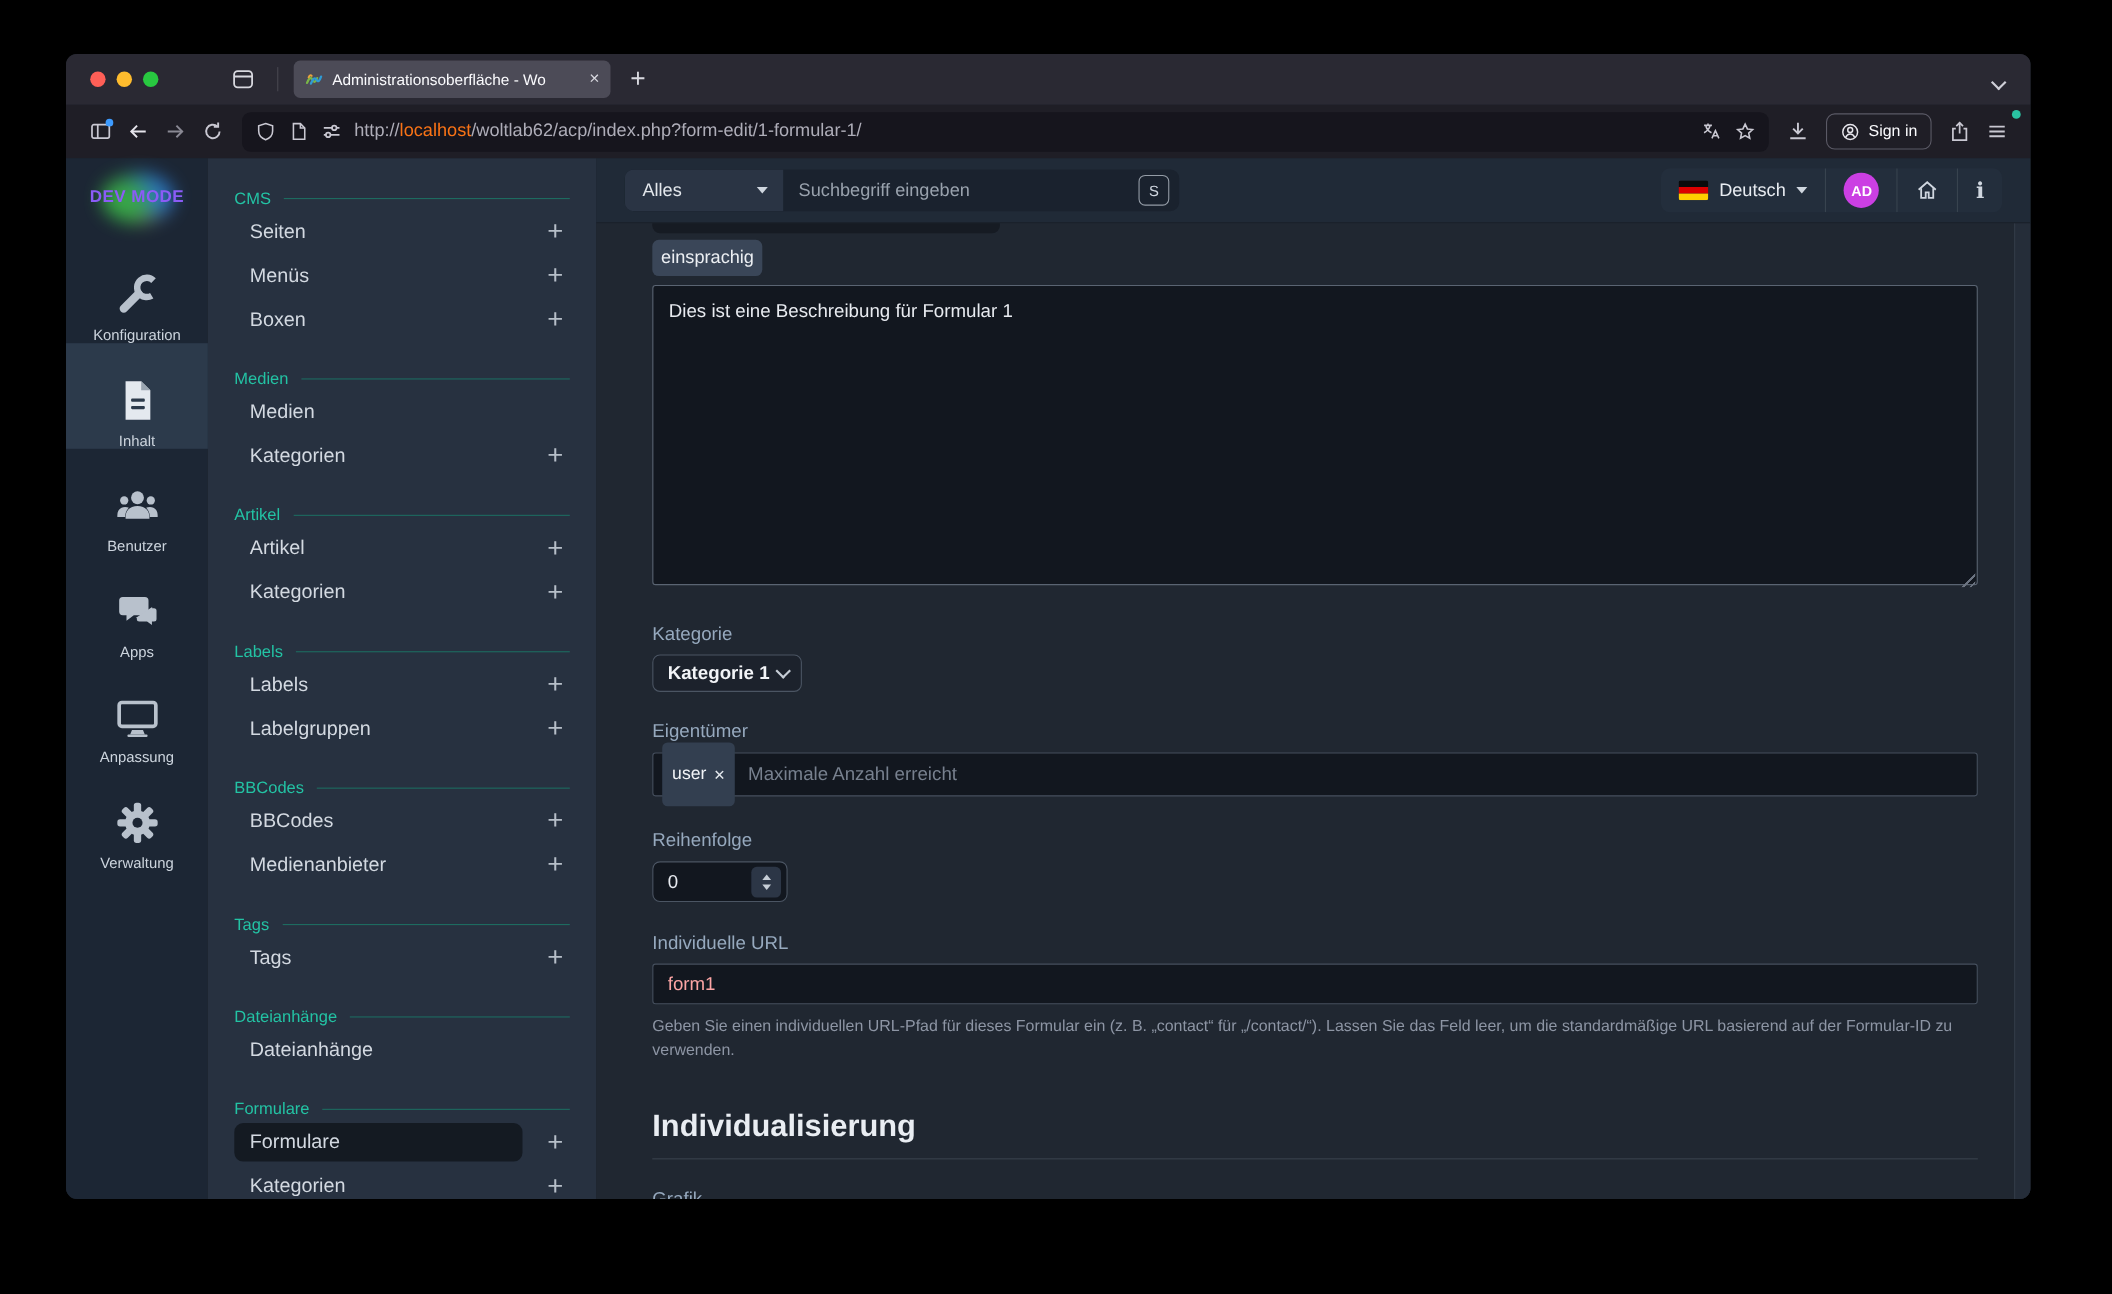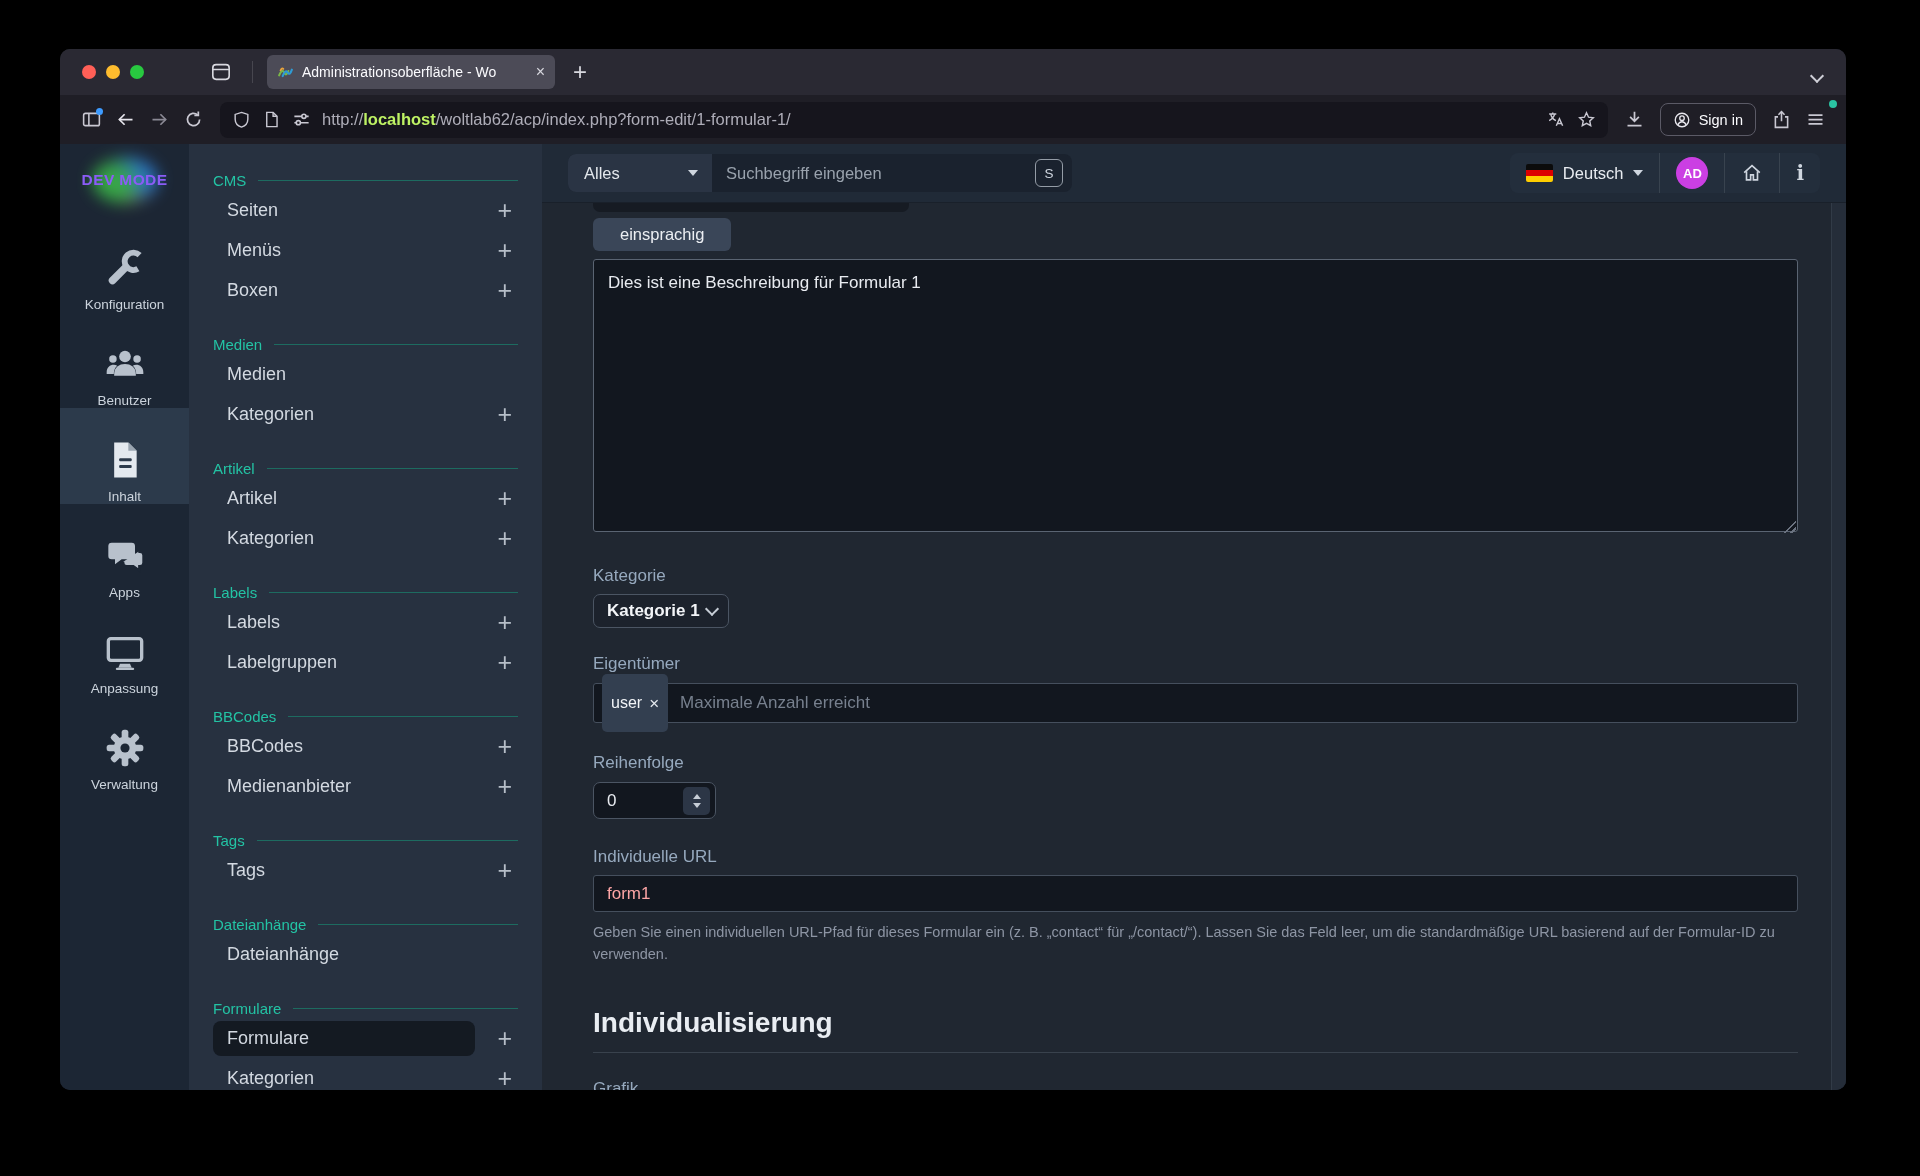--- a/index.html
+++ b/index.html
@@ -26,21 +26,21 @@
 
   .navbar{height:49px;background:#1f1e26;display:flex;align-items:center;padding:0 14px;}
   .nav-ico{width:34px;height:34px;display:flex;align-items:center;justify-content:center;position:relative;}
   .nav-ico svg{width:21px;height:21px;}
   .dot-blue{position:absolute;top:5px;right:5px;width:7px;height:7px;border-radius:50%;background:#3d9bff;}
   .dot-green{position:absolute;top:-3px;right:-5px;width:8px;height:8px;border-radius:50%;background:#2ac3a2;}
   .urlbar{flex:1;height:36px;background:#16151d;border-radius:8px;margin:0 10px;display:flex;
           align-items:center;padding:0 12px;gap:11px;min-width:0;}
   .urlbar svg{width:19px;height:19px;flex:none;}
   .url-text{flex:1;font-size:16.5px;color:#aeadb8;white-space:nowrap;overflow:hidden;min-width:0;}
-  .url-host{color:#bef264;font-weight:700;}
+  .url-host{color:#f97316;font-weight:400;}
   .url-right{display:flex;gap:12px;align-items:center;}
   .signin{display:flex;align-items:center;gap:8px;border:1px solid #5b5a66;border-radius:8px;height:31px;
           padding:0 12px;color:#fbfbfe;font-size:14.5px;margin:0 8px;}
   .signin svg{width:18px;height:18px;}
 
   
   .app{position:absolute;top:95px;left:0;right:0;bottom:0;display:flex;}
   .rail{width:129px;background:#1c2634;display:flex;flex-direction:column;flex:none;}
   .devmode{height:72px;position:relative;display:flex;align-items:center;justify-content:center;}
   .devmode-blob{position:absolute;width:66px;height:46px;filter:blur(8px);opacity:.9;border-radius:50%;
@@ -82,21 +82,21 @@
   .lang-label{color:#e8ecf1;font-size:16.5px;}
   .avatar{width:32px;height:32px;border-radius:50%;background:#cb3fe3;color:#fff;font-size:13px;font-weight:700;
           display:flex;align-items:center;justify-content:center;}
   .hdr-cell svg{width:22px;height:22px;}
   .info-i{color:#cfd6df;font-size:20px;font-weight:700;font-family:"DejaVu Serif",serif;}
 
   .content{flex:1;background:#202731;position:relative;overflow:hidden;}
   .col{position:absolute;left:51px;top:0;width:1205px;}
   .clipped-pill{position:absolute;left:51px;top:-13px;width:316px;height:22px;background:#161b23;border-radius:7px;}
   .badge{display:inline-block;margin-top:15px;background:#3a4658;color:#eceff3;font-size:16.5px;
-         padding:7px 27px;border-radius:6px;}
+         padding:7px 8px;border-radius:6px;}
   .desc-wrap{position:relative;margin-top:8px;}
   .desc{box-sizing:border-box;width:100%;height:273px;background:#12171f;border:1px solid #5a6472;border-radius:3px;
         color:#e8ebf0;font-size:17px;padding:13px 14px;resize:none;outline:0;font-family:"Liberation Sans",sans-serif;}
   .grip{position:absolute;right:2px;bottom:3px;width:15px;height:15px;
         background:repeating-linear-gradient(135deg,transparent 0 3px,#6b7380 3px 4.6px);
         clip-path:polygon(100% 0,100% 100%,0 100%);}
   .flabel{color:#96a9be;font-size:17px;}
   .mt30{margin-top:30px;} .mt28{margin-top:28px;} .mt26{margin-top:26px;}
   .select{margin-top:8px;width:136px;height:34px;border:1px solid #4b5563;border-radius:7px;background:#1c222c;
           display:flex;align-items:center;justify-content:space-between;padding:0 11px 0 13px;box-sizing:border-box;}
@@ -250,39 +250,39 @@
       </div>
       <div class="rail-item">
         <svg viewBox="0 0 48 48">
           <g stroke="#b8c1cc" fill="none">
             <path d="M41.5 8.5 a10.5 10.5 0 1 0 -2 16.5" stroke-width="7"></path>
             <path d="M25 23 L9 39" stroke-width="9" stroke-linecap="round"></path>
           </g>
         </svg>
         <span>Konfiguration</span>
       </div>
+      <div class="rail-item active">
+        <svg viewBox="0 0 48 48">
+          <path d="M11 3h17l10 10v32H11z" fill="#e4e9ef"></path>
+          <path d="M28 3l10 10H28z" fill="#9aa5b1"></path>
+          <rect x="17" y="22" width="15" height="3.6" rx="1.2" fill="#2c3a4b"></rect>
+          <rect x="17" y="30" width="15" height="3.6" rx="1.2" fill="#2c3a4b"></rect>
+        </svg>
+        <span>Inhalt</span>
+      </div>
       <div class="rail-item">
         <svg viewBox="0 0 48 48" fill="#b8c1cc">
           <circle cx="24" cy="15" r="7"></circle>
               <path d="M11 36c0-8 6-12 13-12s13 4 13 12v2H11z"></path>
           <circle cx="9.5" cy="18" r="4.5"></circle>
               <path d="M2 34c0-6 4-9 8.5-9 1.5 0 2.9.3 4.1 1-2.5 2.3-4 5.6-4 9.5v.5H2z"></path>
           <circle cx="38.5" cy="18" r="4.5"></circle>
               <path d="M46 34v2h-8.6v-.5c0-3.9-1.5-7.2-4-9.5 1.2-.7 2.6-1 4.1-1 4.5 0 8.5 3 8.5 9z"></path>
         </svg>
         <span>Benutzer</span>
-      </div>
-      <div class="rail-item active">
-        <svg viewBox="0 0 48 48">
-          <path d="M11 3h17l10 10v32H11z" fill="#e4e9ef"></path>
-          <path d="M28 3l10 10H28z" fill="#9aa5b1"></path>
-          <rect x="17" y="22" width="15" height="3.6" rx="1.2" fill="#2c3a4b"></rect>
-          <rect x="17" y="30" width="15" height="3.6" rx="1.2" fill="#2c3a4b"></rect>
-        </svg>
-        <span>Inhalt</span>
       </div>
       <div class="rail-item">
         <svg viewBox="0 0 48 48">
           <path d="M5 8h24a4 4 0 0 1 4 4v12a4 4 0 0 1-4 4H17l-8 6v-6H5a4 4 0 0 1-4-4V12a4 4 0 0 1 4-4z" fill="#b8c1cc" transform="translate(3 0)"></path>
           <path d="M40 19h2a4 4 0 0 1 4 4v9a4 4 0 0 1-4 4h-1v5l-7-5h-8a4 4 0 0 1-4-4v-1" fill="#b8c1cc" stroke="#1c2634" stroke-width="2.5"></path>
         </svg>
         <span>Apps</span>
       </div>
       <div class="rail-item">
         <svg viewBox="0 0 48 48">

